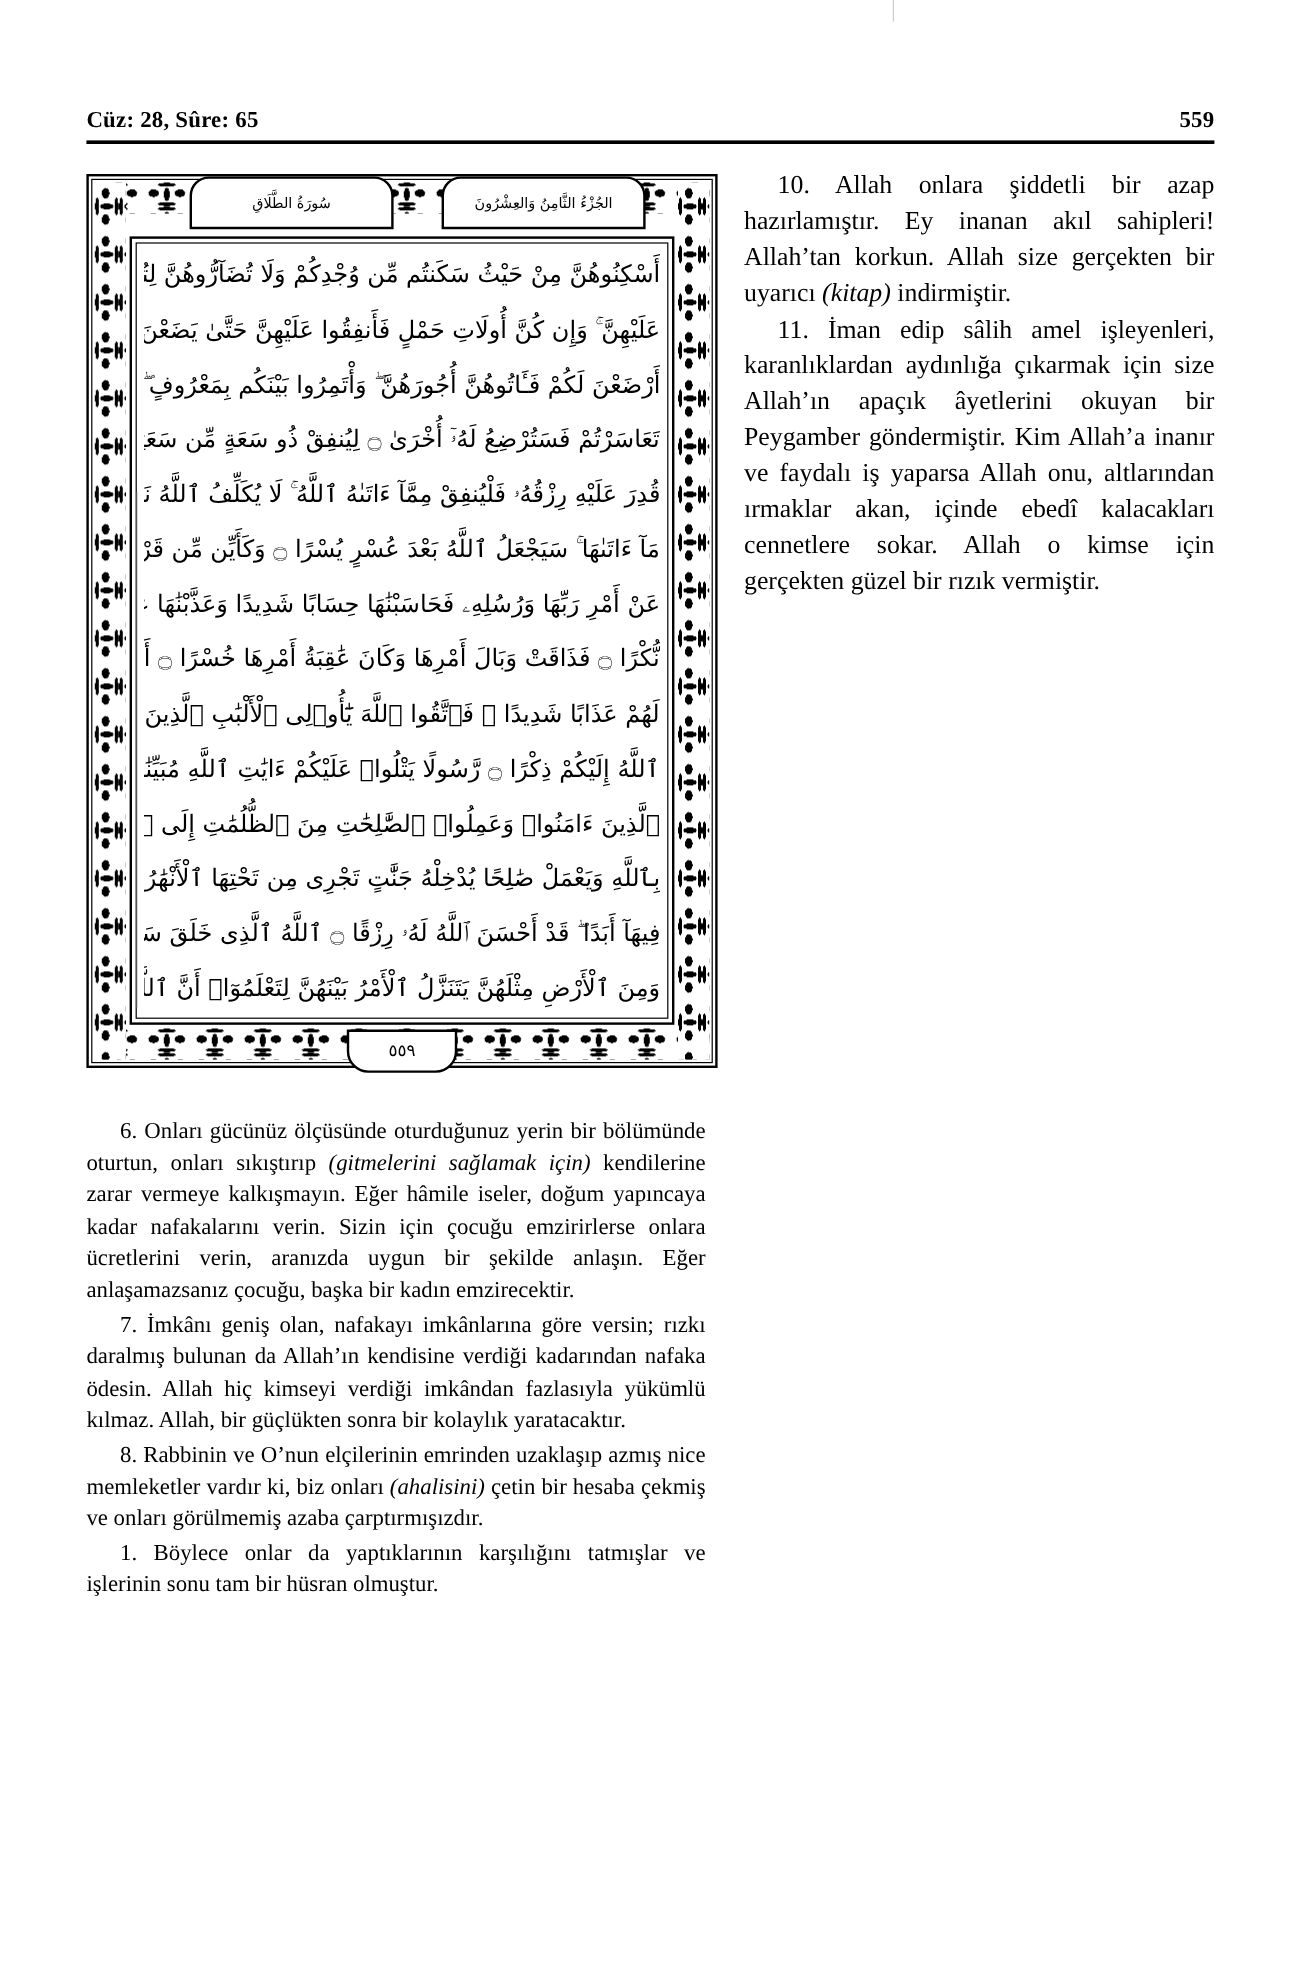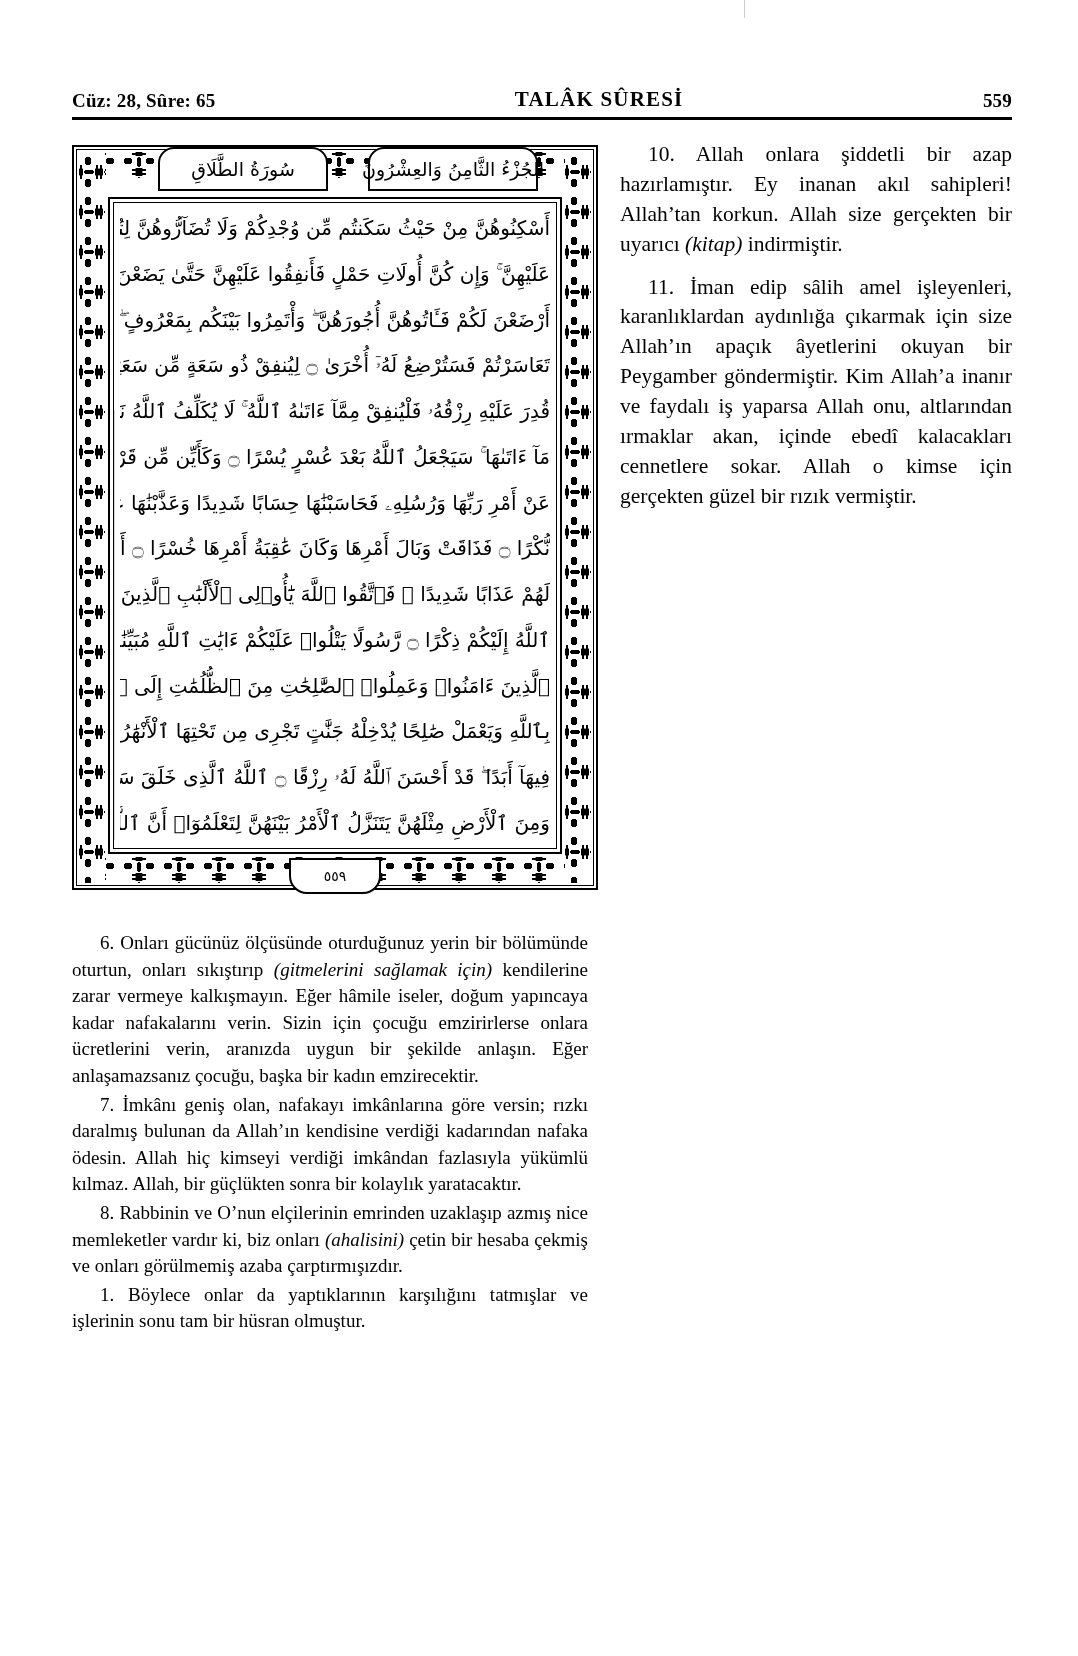--- a/index.html
+++ b/index.html
@@ -138,21 +138,21 @@
     height: 44px;
     background: #fff;
     border: 2px solid #000;
     border-radius: 16px 16px 0 0;
     box-sizing: border-box;
     display: flex;
     align-items: center;
     justify-content: center;
     direction: rtl;
     font-family: "DejaVu Sans", sans-serif;
-    font-size: 19px;
+    font-size: 12px;
     line-height: 1;
     z-index: 4;
     white-space: nowrap;
     padding: 0 6px;
   }
   .cartouche-sura { left: 86px;  width: 170px; }
   .cartouche-juz  { left: 296px; width: 170px; }
 
   
   .page-cartouche {
@@ -208,21 +208,21 @@
     font-size: 21.5px;
     line-height: 1.39;
     text-align: justify;
     text-align-last: left;
     hyphens: none;
   }
   .right-col p {
     margin: 0 0 0 0;
     text-indent: 28px;
   }
-  .right-col p + p { margin-top: 13px; }
+  .right-col p + p { margin-top: 1px; }
 
   
   .bottom-col {
     position: absolute;
     left: 72px;
     top: 930px;
     width: 516px;
     font-size: 19px;
     line-height: 1.40;
     text-align: justify;
@@ -254,21 +254,20 @@
     background: #cccccc;
   }
 </style>
 </head>
 <body>
 
 <div class="page">
 
   <div class="running-head">
     <span class="rh-left">Cüz: 28, Sûre: 65</span>
-    <span class="rh-mid">TALÂK SÛRESİ</span>
     <span class="rh-right">559</span>
   </div>
   <div class="head-rule"></div>
 
   <div class="scan-streak2"></div>
 
   <div class="top-area">
 
     <div class="quran-frame">
       <div class="frame-outer"></div>

